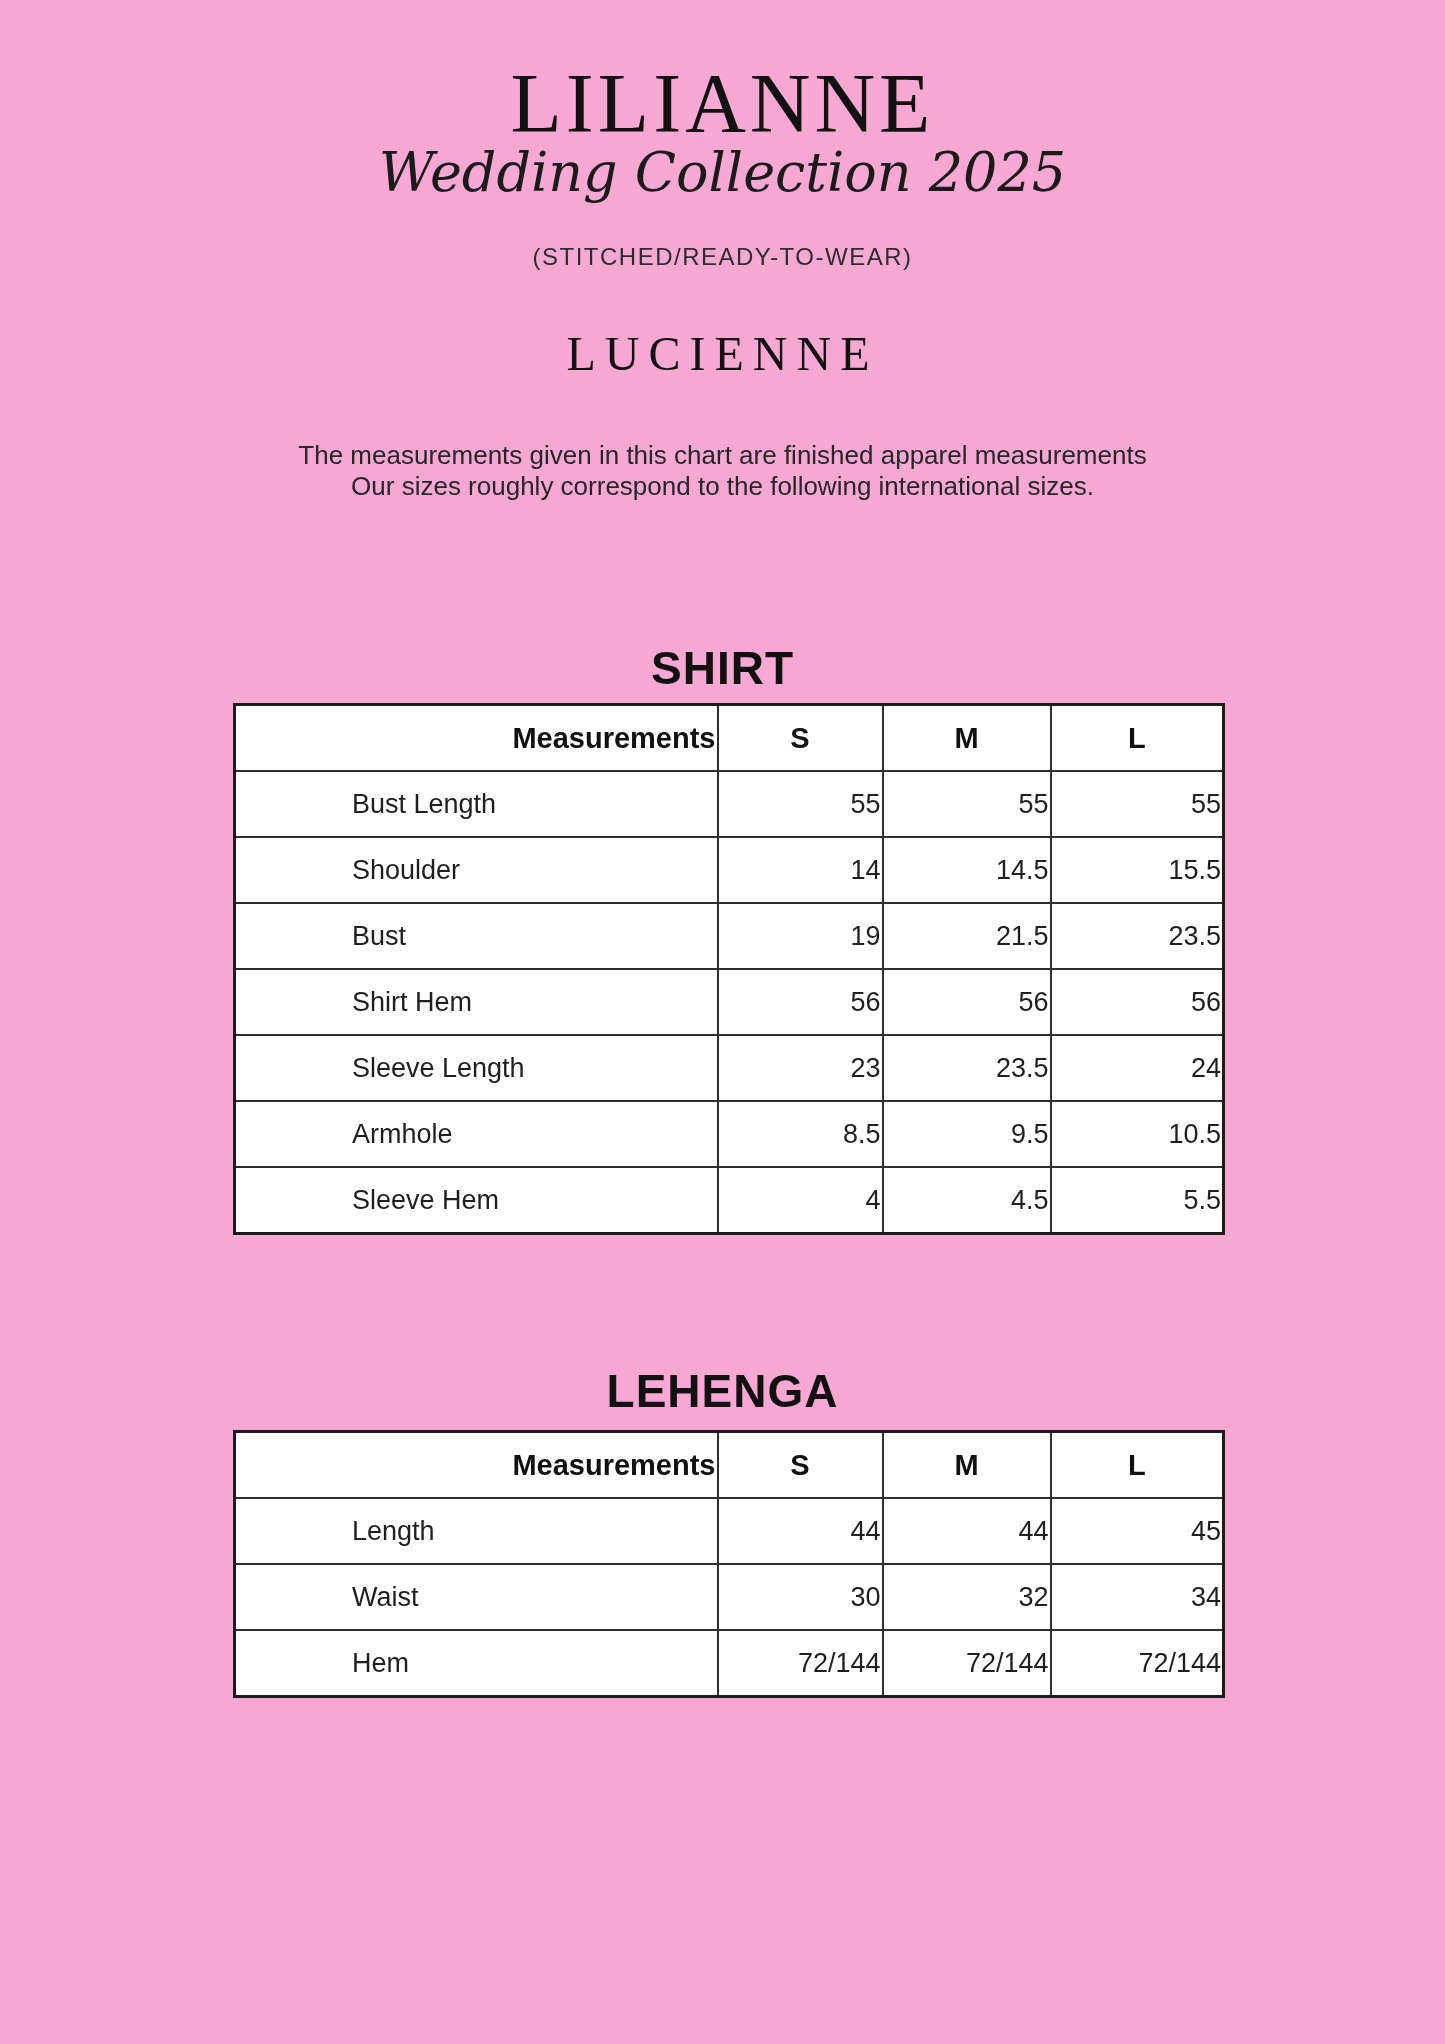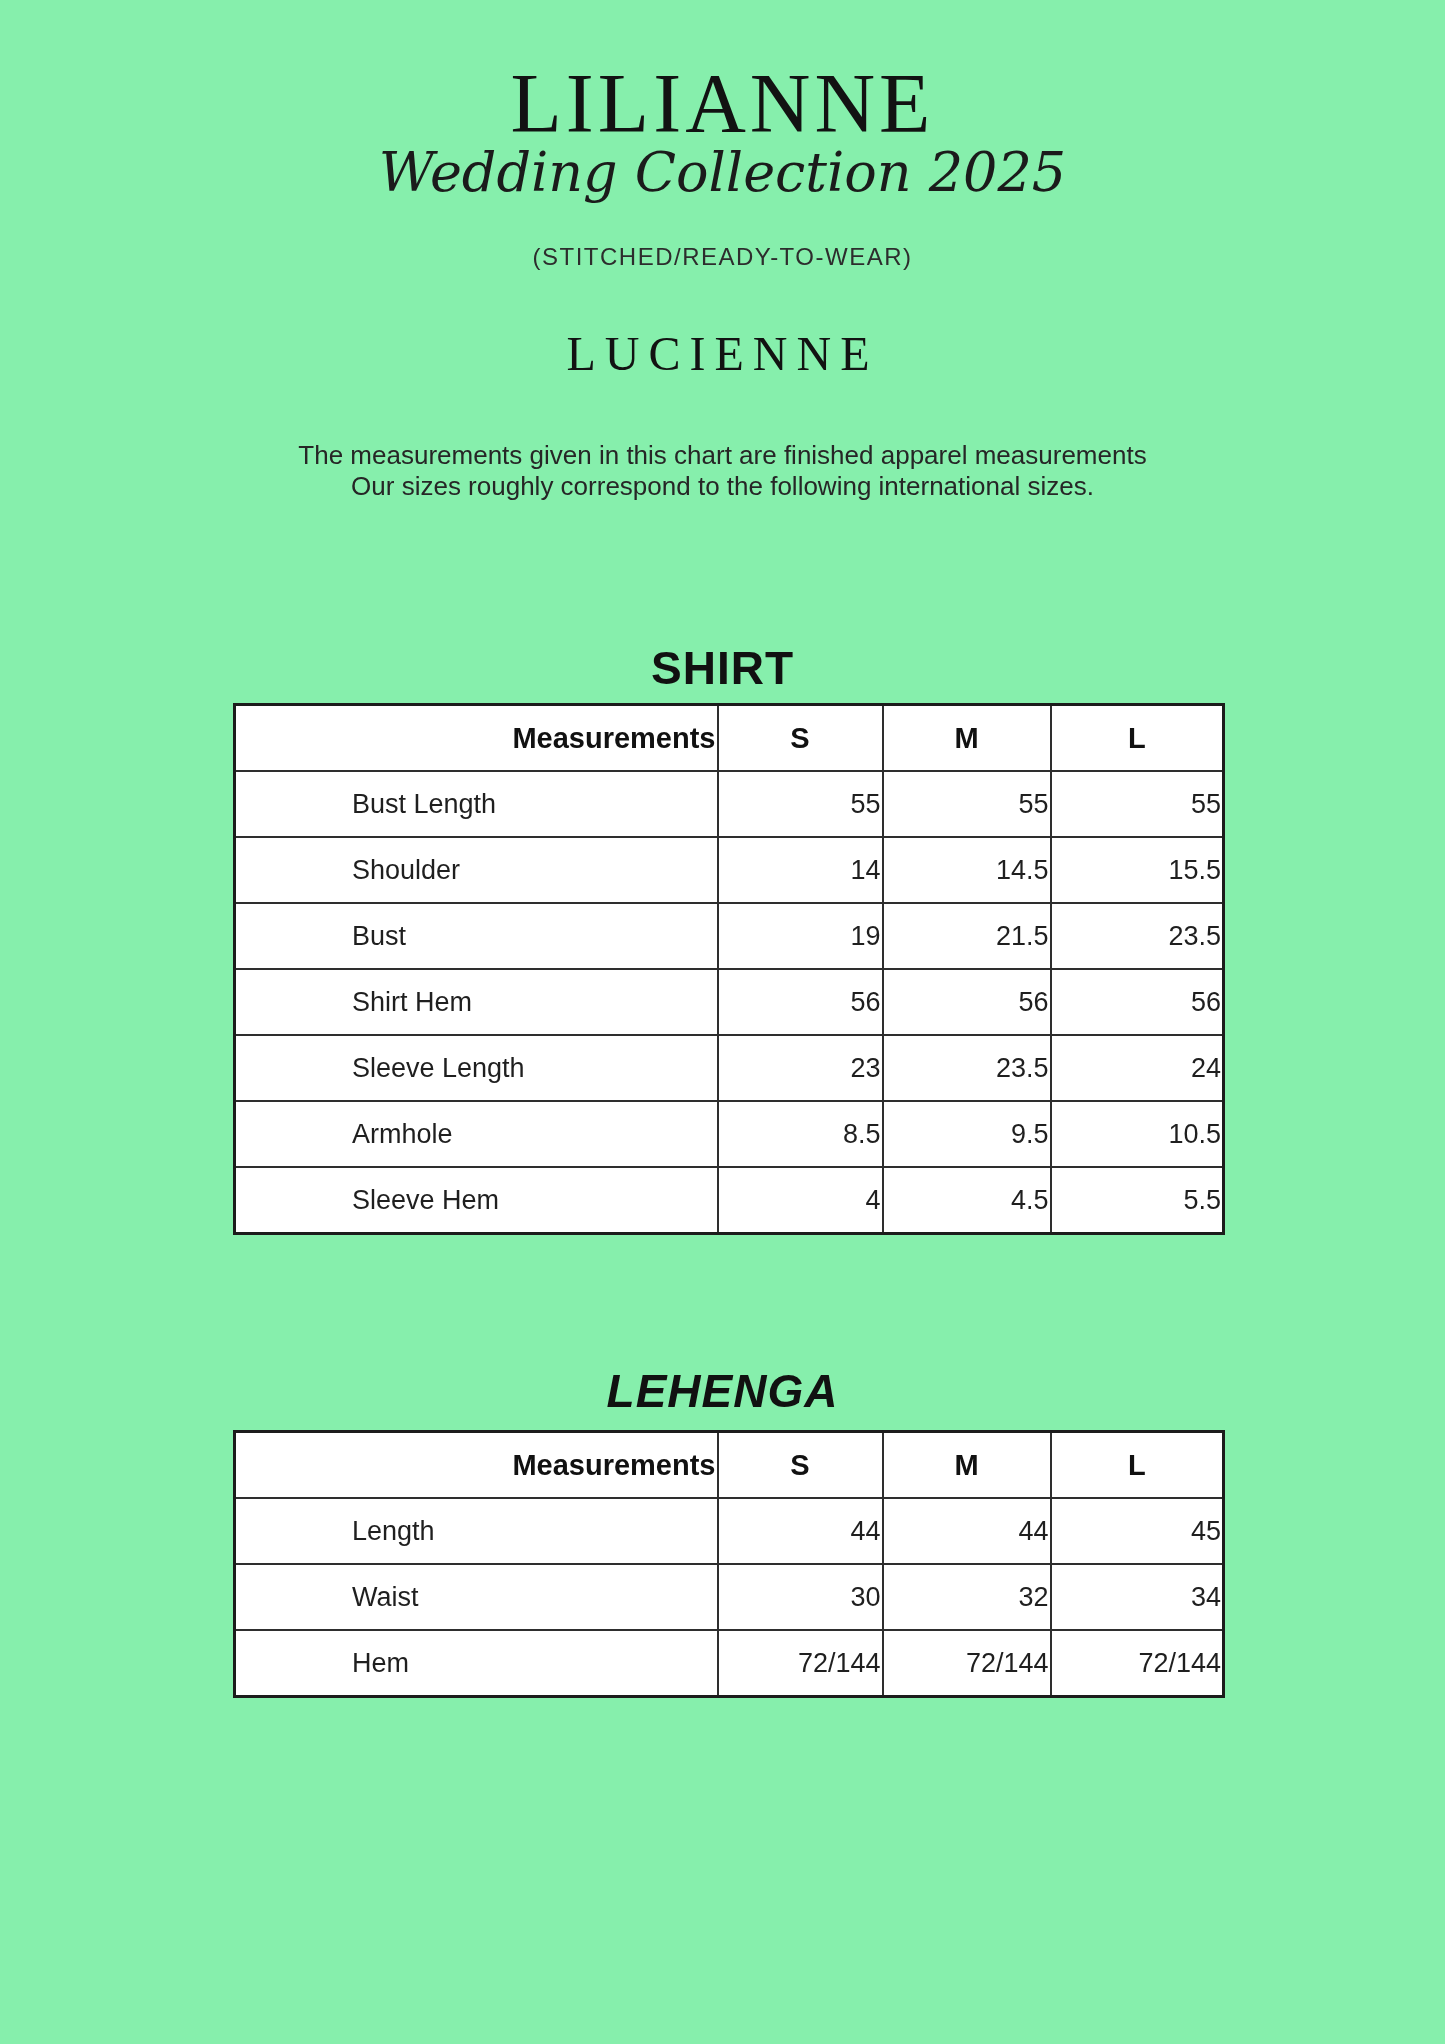--- a/index.html
+++ b/index.html
@@ -4,21 +4,21 @@
 <style>
   html, body {
     margin: 0;
     padding: 0;
     background: #ffffff;
   }
   .page {
     position: relative;
     width: 1445px;
     height: 2044px;
-    background: #86efac;
+    background: #f9a8d4;
     overflow: hidden;
     font-family: "Liberation Sans", "DejaVu Sans", sans-serif;
     color: #222222;
   }
   .centered {
     position: absolute;
     left: 0;
     width: 100%;
     text-align: center;
   }
@@ -64,21 +64,21 @@
     color: #262626;
   }
   .section-title {
     font-weight: 700;
     font-size: 46px;
     line-height: 1;
     letter-spacing: 1px;
     color: #111111;
   }
   .shirt-title   { top: 645px; }
-  .lehenga-title { top: 1368px; font-style: italic; }
+  .lehenga-title { top: 1368px; }
 
   table.size-table {
     position: absolute;
     left: 233px;
     width: 989px;
     border-collapse: collapse;
     table-layout: fixed;
     background: #ffffff;
   }
   .shirt-table   { top: 703px; }

